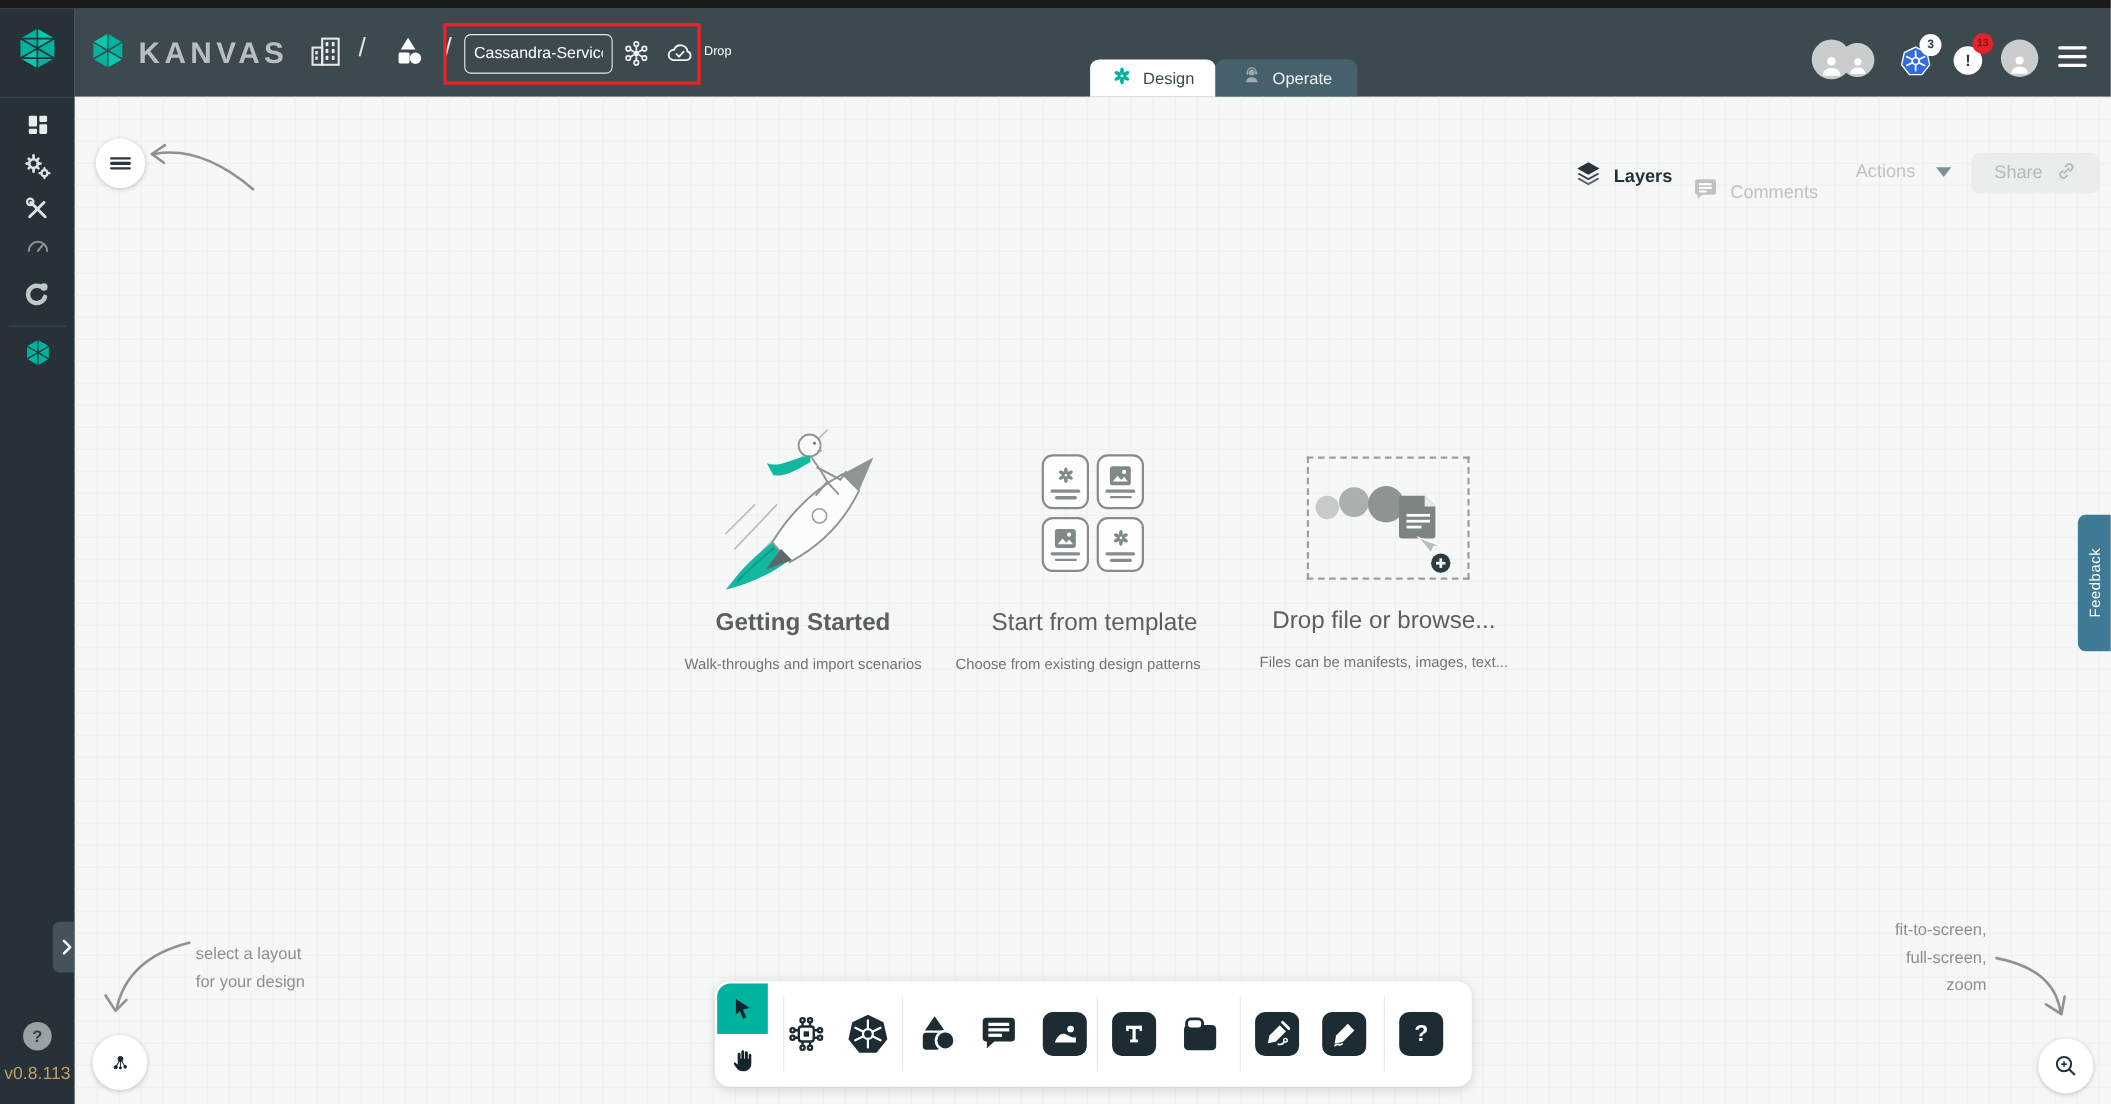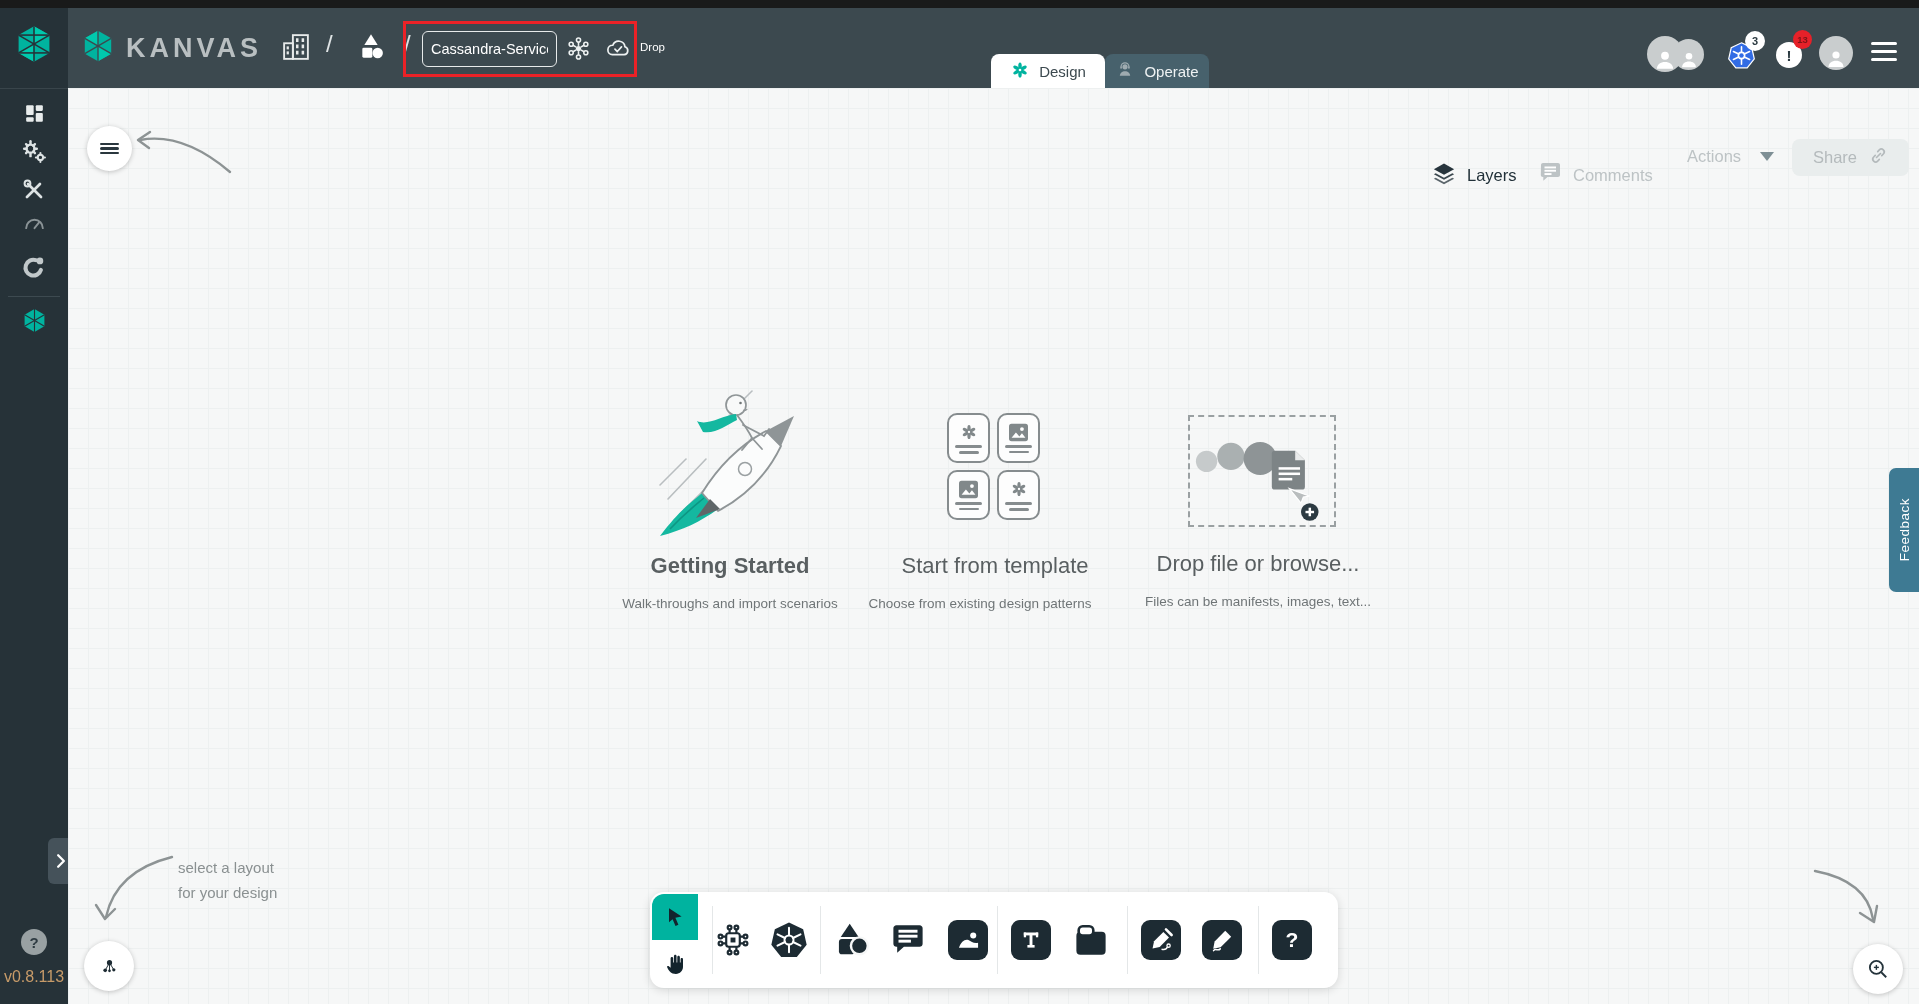--- a/index.html
+++ b/index.html
@@ -19,21 +19,21 @@
   .name-input { left:422px; top:31px; width:135px; height:36px; background:transparent;
       border:1.6px solid #e7eaea; border-radius:6px; color:#fff; font-size:14.5px;
       font-family:"Liberation Sans",sans-serif; padding:0 8px; outline:none; }
   .saved-label { left:640px; top:41px; color:#fff; font-size:11.5px; }
   .red-box { left:403px; top:21px; width:234px; height:56px; border:3px solid #EC2227; z-index:40; pointer-events:none; }
 
   
   .tab { top:54px; height:34px; display:flex; align-items:center; justify-content:center; gap:9px;
          border-radius:8px 8px 0 0; font-size:15px; cursor:pointer; }
   .tab-design { left:991px; width:114px; background:#ffffff; color:#3C494F; }
-  .tab-operate { left:1105px; width:104px; background:#47616C; color:#eef2f3; }
+  .tab-operate { left:1105px; width:129px; background:#47616C; color:#eef2f3; }
 
   
   .avatar { border-radius:50%; background:#c9cdce; display:flex; align-items:flex-end; justify-content:center; overflow:hidden; }
   .badge { border-radius:50%; display:flex; align-items:center; justify-content:center; font-weight:bold; }
   .burger-bar { width:26px; height:3px; background:#fff; border-radius:2px; margin:5px 0; }
 
   
   .sidebar { left:0; top:8px; width:68px; height:996px; background:#263238; }
   .sidebar-sep { left:0; top:88px; width:68px; height:1px; background:#39454b; }
   .side-btn { left:0; width:68px; height:34px; display:flex; align-items:center; justify-content:center; cursor:pointer; }
@@ -349,21 +349,21 @@
         <div class="h-bar" style="margin-top:0;"></div>
         <div class="h-bar"></div>
         <div class="h-bar" style="margin-bottom:0;"></div>
       </div>
   </div>
   <svg class="abs arrow-svg" style="left:128px; top:126px;" width="110" height="55">
     <path d="M102 46 Q55 6 12 14"></path>
       <polyline points="22,6 10,14 21,22"></polyline>
   </svg>
 
-  <div class="abs panel-item" style="left:1430px; top:144px; color:#223139; font-weight:400;margin-top:16px;">
+  <div class="abs panel-item" style="left:1430px; top:144px; color:#223139; font-weight:700;">
     <span>
       <svg width="28" height="27" viewBox="0 0 24 24">
         <path d="M12 3.2 21 8.2 12 13.2 3 8.2Z" fill="#27343c"></path>
         <path d="M4.6 11.7 12 15.8 19.4 11.7 21 12.6 12 17.6 3 12.6Z" fill="#27343c" opacity=".9"></path>
         <path d="M4.6 15.7 12 19.8 19.4 15.7 21 16.6 12 21.6 3 16.6Z" fill="#27343c" opacity=".75"></path>
       </svg>
     </span>
     <span>Layers</span>
   </div>
   <div class="abs panel-item" style="left:1537px; top:160px; color:#bdc3c5;">
@@ -509,20 +509,25 @@
         </g>
       <g fill="#1d2b33">
           <circle cx="12" cy="8" r="2.7"></circle>
           <circle cx="7.5" cy="16" r="1.9"></circle>
           <circle cx="12" cy="16.5" r="1.4"></circle>
           <circle cx="16.5" cy="15.5" r="1.7"></circle>
         </g>
     </svg>
   </div>
 
+  <div class="abs note" style="left:1650px; top:833px; width:156px; text-align:right;">
+    <div>fit-to-screen,</div>
+    <div>full-screen,</div>
+    <div>zoom</div>
+  </div>
   <svg class="abs arrow-svg" style="left:1805px; top:855px;" width="82" height="82">
     <path d="M10 16 Q62 26 68 64"></path>
       <polyline points="55,58 69,67 72,51"></polyline>
   </svg>
   <div class="abs fab zoom-fab">
     <svg width="26" height="26" viewBox="0 0 24 24" fill="none" stroke="#24333b" stroke-width="1.7">
       <circle cx="10.5" cy="10.5" r="6"></circle>
         <line x1="15" y1="15" x2="19.6" y2="19.6"></line>
       <line x1="8.2" y1="10.5" x2="12.8" y2="10.5" stroke-width="1.3"></line>
         <line x1="10.5" y1="8.2" x2="10.5" y2="12.8" stroke-width="1.3"></line>

